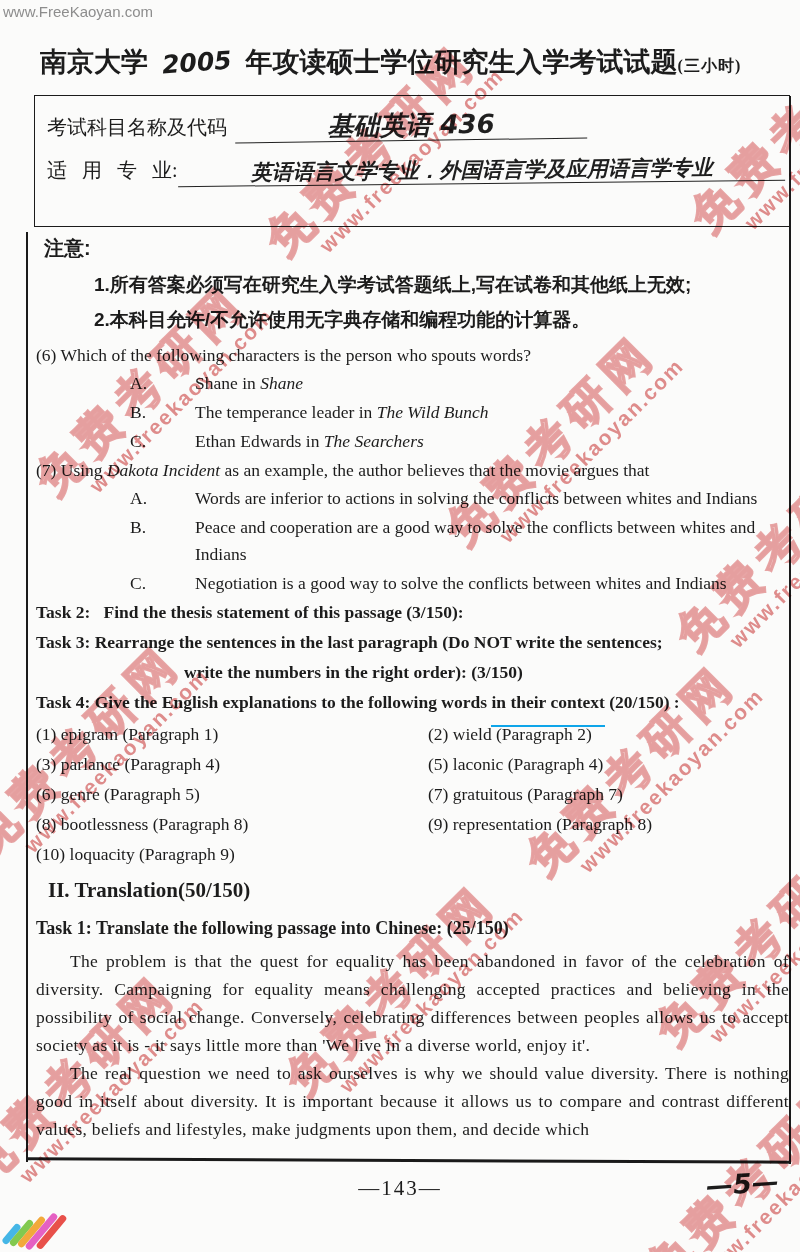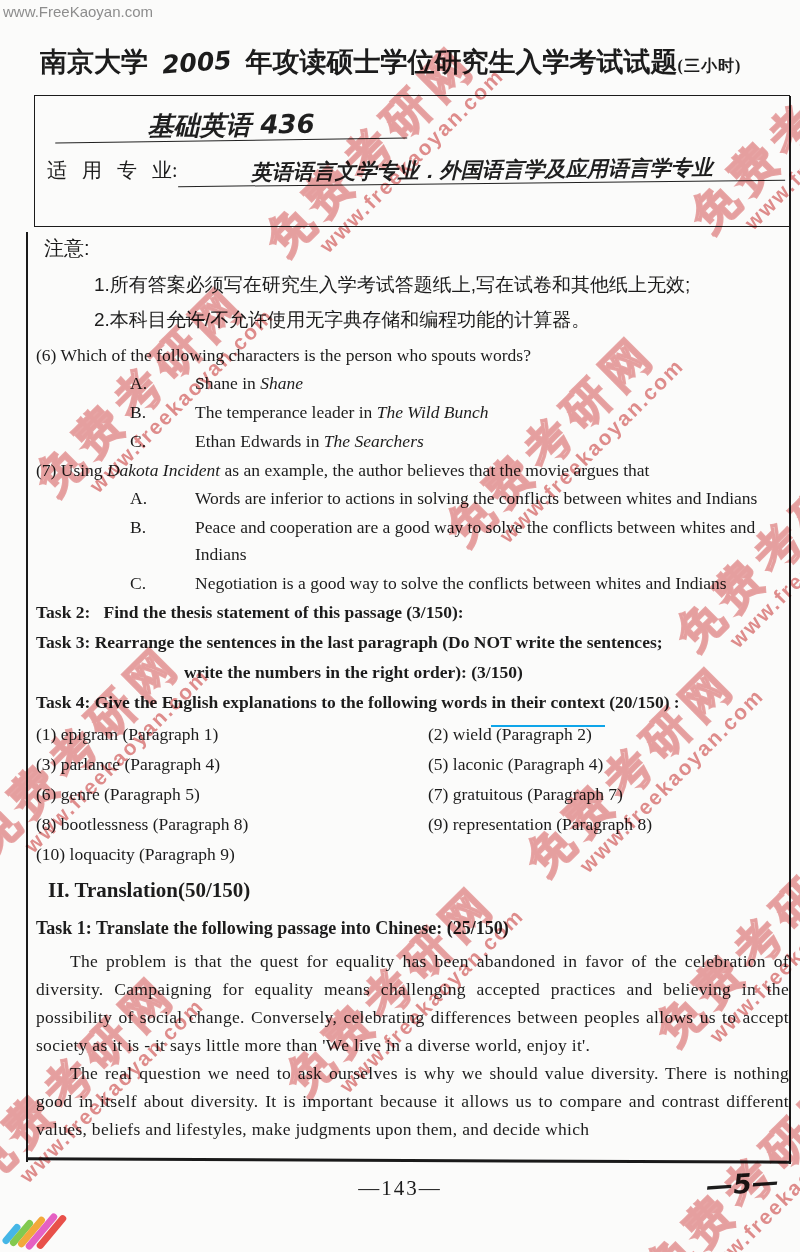--- a/index.html
+++ b/index.html
@@ -32,21 +32,21 @@
   .ib-label{font-size:20px;white-space:pre;flex:0 0 auto;}
   .ib-underline{border-bottom:1.6px solid #222;text-align:center;
                 font-family:"DejaVu Sans",sans-serif;font-style:italic;font-weight:600;
                 color:#1f1f1f;white-space:nowrap;}
   .ib-row1 .ib-underline{width:352px;margin-left:8px;font-size:26px;line-height:30px;
                 transform:rotate(-0.8deg);}
   .ib-row2 .ib-underline{flex:1;font-size:21px;line-height:26px;transform:rotate(-0.6deg);}
 
   
   #content{position:absolute;left:36px;top:236px;width:753px;z-index:3;}
-  .cn{font-family:"Liberation Sans","DejaVu Sans",sans-serif;font-weight:normal;}
+  .cn{font-family:"Liberation Sans","DejaVu Sans",sans-serif;font-weight:bold;}
   #notice-head{font-size:20px;line-height:24px;margin:0 0 12px 8px;}
   .notice-item{font-size:19px;line-height:26px;margin:0 0 9px 58px;}
   .notice-item .struck{text-decoration:line-through;}
   .en{font-size:17.5px;line-height:26px;}
   .stem{margin:0 0 2px 0;}
   .opt{padding-left:94px;margin:0 0 2px 0;}
   .opt-label{display:inline-block;width:65px;vertical-align:top;}
   .opt-text{display:inline-block;width:590px;vertical-align:top;line-height:27px;}
   .task{font-weight:bold;font-size:17.5px;line-height:27px;margin:0 8px 3px 0;white-space:pre-wrap;}
   .task-indent{padding-left:148px;}
@@ -95,20 +95,21 @@
   <div id="line-left" class="frame-line"></div>
   <div id="line-bottom" class="frame-line"></div>
 
   <div id="site-url">www.FreeKaoyan.com</div>
   <div id="title-row">
     <span>南京大学</span><span class="year">2005</span><span>年攻读硕士学位研究生入学考试试题</span><span class="duration">(三小时)</span>
   </div>
 
   <div id="info-box">
     <div class="ib-row ib-row1">
+      <span class="ib-label">考试科目名称及代码</span>
       <span class="ib-underline">基础英语  436</span>
     </div>
     <div class="ib-row ib-row2">
       <span class="ib-label">适   用   专   业:</span>
       <span class="ib-underline">英语语言文学专业．外国语言学及应用语言学专业</span>
     </div>
   </div>
 
   <div id="content">
     <div id="notice-head" class="cn">注意:</div>

